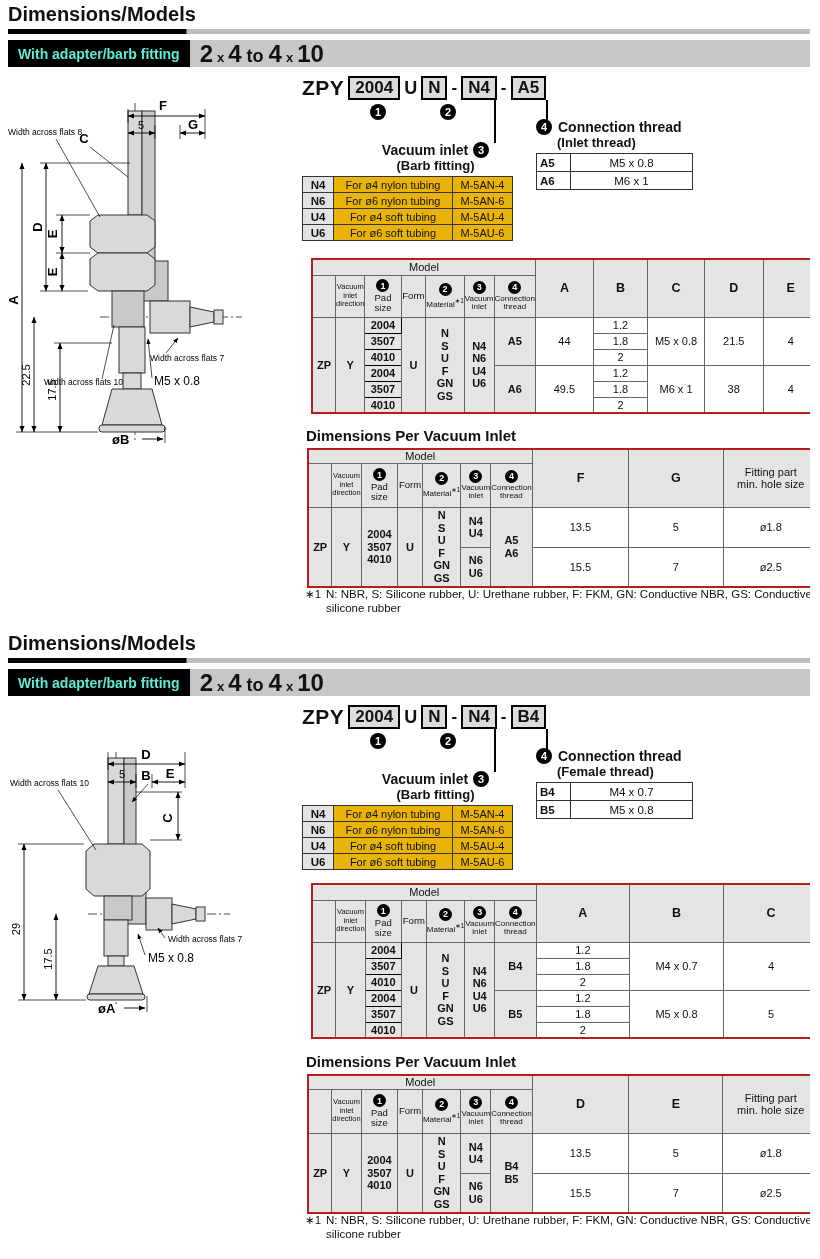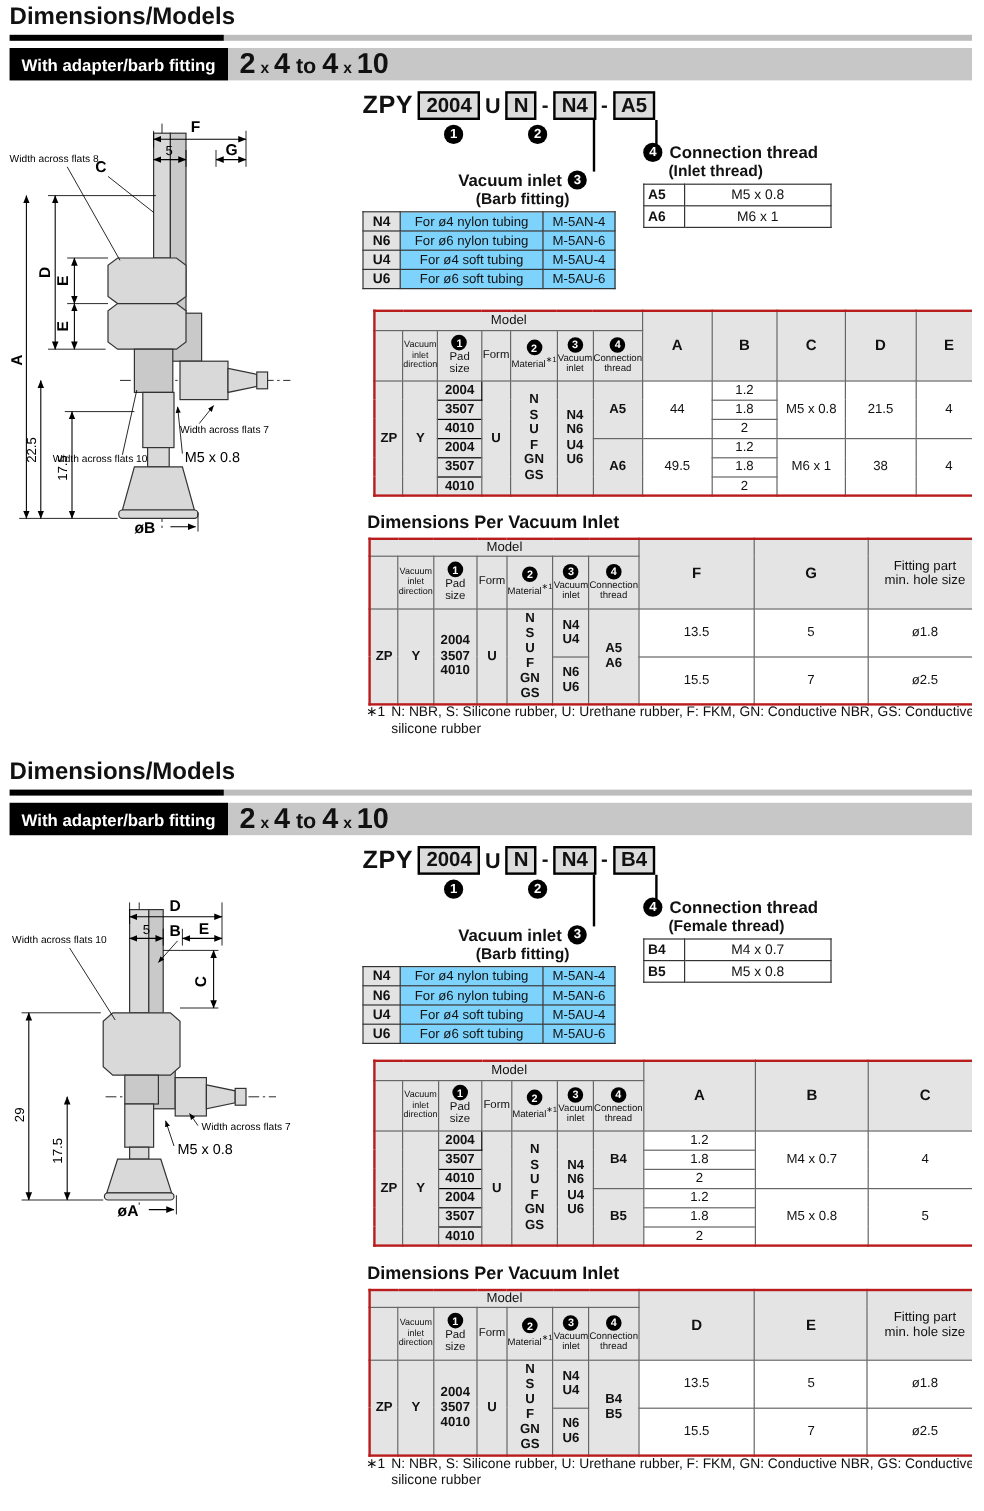--- a/index.html
+++ b/index.html
@@ -7,21 +7,21 @@
   body { font-family:"Liberation Sans", sans-serif; background:#fff; color:#111; }
   .page { position:relative; width:810px; height:1259px; background:#fff; overflow:hidden; }
   .section { position:absolute; left:0; width:820px; height:630px; }
   #sec1 { top:0; } #sec2 { top:629px; }
 
   .sec-title { position:absolute; left:8px; top:3px; font-size:20px; font-weight:bold; }
   .sec-rule { position:absolute; left:8px; top:29px; width:806px; height:5px;
               background:linear-gradient(to right,#000 0,#000 178px,#bdbdbd 179px); }
   .banner { position:absolute; left:8px; top:40px; width:806px; height:27px; background:#c7c7c7;
             display:flex; align-items:center; }
-  .banner-label { background:#000; color:#ffffff; font-weight:bold; font-size:14px; height:27px;
+  .banner-label { background:#000; color:#5eead4; font-weight:bold; font-size:14px; height:27px;
                   display:flex; align-items:center; padding:0 10px; white-space:nowrap; }
   .banner-range { display:flex; align-items:baseline; font-weight:bold; margin-left:10px; }
   .banner-range .bn { font-size:24px; } .banner-range .bx { font-size:13px; margin:0 4px; }
   .banner-range .bt { font-size:18px; margin:0 5px; }
 
   .pn { position:absolute; left:302px; top:75px; width:516px; height:26px; display:flex; align-items:center; gap:4px; }
   .pn-prefix { font-size:21px; font-weight:bold; letter-spacing:0.5px; }
   .pn-box { border:2px solid #000; background:#dcdcdc; font-size:17px; font-weight:bold; padding:0 5px;
             height:24px; display:flex; align-items:center; }
   .pn-plain { font-size:18px; font-weight:bold; }
@@ -33,21 +33,21 @@
   .pn-m2 { position:absolute; left:440px; top:104px; }
   .conn { position:absolute; width:1.5px; background:#000; }
   .conn3 { left:494px; top:100px; height:43px; }
   .conn4 { left:546px; top:100px; height:22px; }
 
   .inlet-block { position:absolute; left:302px; top:142px; width:212px; }
   .ib-title { display:flex; align-items:center; justify-content:center; gap:5px; font-weight:bold;
               font-size:14px; padding-left:55px; }
   .ib-sub { text-align:center; font-weight:bold; font-size:13px; padding-left:55px; margin:0 0 3px 0; }
   table { border-collapse:collapse; }
-  .vi-table td { border:1px solid #333; font-size:11px; height:16px; padding:0 2px; text-align:center; background:#7dd3fc; }
+  .vi-table td { border:1px solid #333; font-size:11px; height:16px; padding:0 2px; text-align:center; background:#eab308; }
   .vi-table .code { background:#e3e3e3; font-weight:bold; font-size:11.5px; }
 
   .thread-block { position:absolute; left:536px; top:119px; width:170px; }
   .tb-title { display:flex; gap:6px; font-weight:bold; font-size:14px; align-items:center; }
   .tb-sub { font-weight:bold; font-size:13px; margin:0 0 3px 21px; }
   .tt-table td { border:1px solid #333; font-size:11.5px; height:18px; text-align:center; background:#fff; }
   .tt-table .code { font-weight:bold; text-align:left; padding-left:3px; }
 
   .dim-table { position:absolute; table-layout:fixed; border:2px solid #b91c1c; background:#fff; }
   .dim-table td { border:1px solid #666; font-size:11px; text-align:center; vertical-align:middle; padding:0; }

